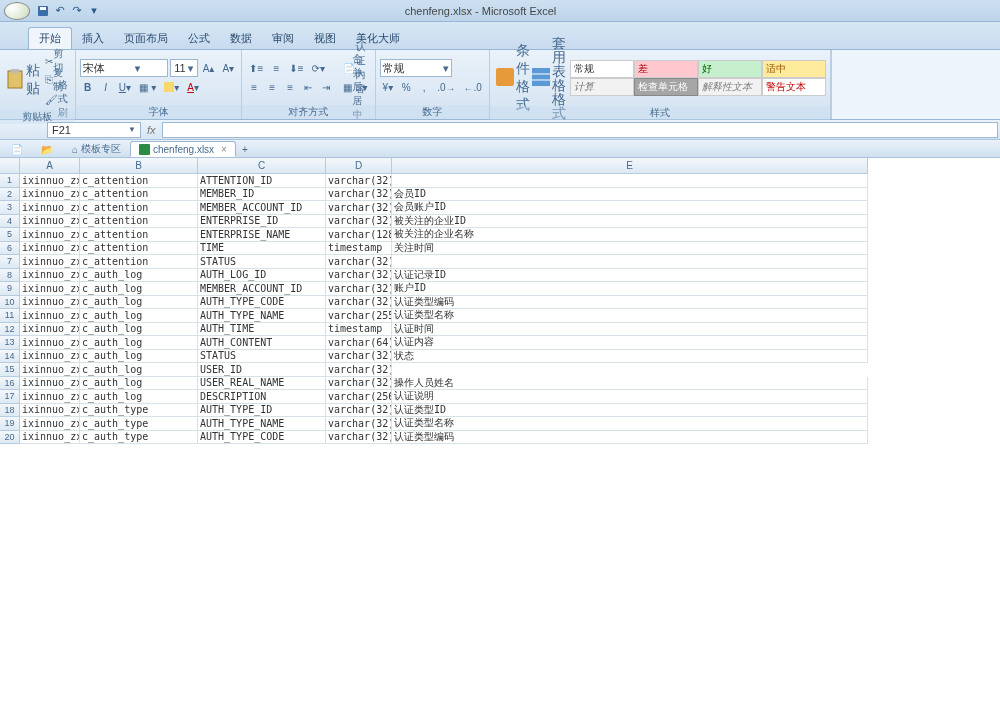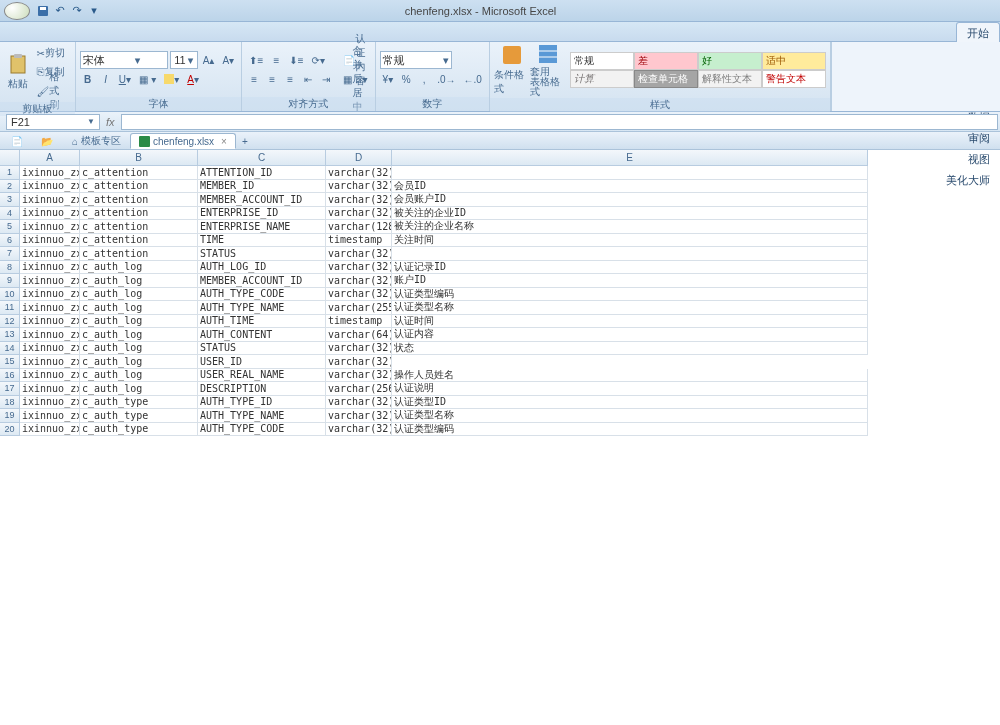--- a/index.html
+++ b/index.html
@@ -5,51 +5,51 @@
 * { margin:0; padding:0; box-sizing:border-box; font-family:"Microsoft YaHei","SimSun",Tahoma,sans-serif; }
 body { background:#fff; font-size:11px; color:#333; width:1000px; }
 
 .titlebar { height:22px; background:linear-gradient(#cde0f1,#bcd4e9); display:flex; align-items:center; justify-content:space-between; border-bottom:1px solid #98b6d6; }
 .titlebar-left { display:flex; align-items:center; gap:6px; padding-left:4px; }
 .office-btn { width:26px; height:18px; background:radial-gradient(circle at 30% 30%,#fff,#cdb); border:1px solid #888; border-radius:50%; }
 .qat { display:flex; align-items:center; gap:3px; }
 .qat-btn { width:14px; height:14px; display:flex; align-items:center; justify-content:center; color:#2a5a8a; cursor:pointer; }
 .title-text { flex:0 0 auto; color:#464646; font-size:11px;margin-left:40px; }
 
-.ribbon-tabs { height:20px; background:linear-gradient(#d6e7f5,#c8dbee); display:flex; align-items:end; padding-left:28px; border-bottom:1px solid #98b6d6;flex-direction:column; }
+.ribbon-tabs { height:28px; background:linear-gradient(#d6e7f5,#c8dbee); display:flex; align-items:end; padding-left:28px; border-bottom:1px solid #98b6d6; }
 .rtab { padding:3px 10px; font-size:11px; color:#2a4b6e; cursor:pointer; }
 .rtab.active { background:#f0f5fb; border:1px solid #98b6d6; border-bottom:none; border-radius:3px 3px 0 0; }
 
 .ribbon { height:70px; background:linear-gradient(#eaf2fa,#d4e3f1); display:flex; border-bottom:1px solid #98b6d6; }
 .ribbon-right-edge { width:222px; background:#eef4fb; border-left:1px solid #b9cee2; }
 .group { display:flex; flex-direction:column; border-right:1px solid #b9cee2; }
 .group-body { flex:1; display:flex; align-items:center; padding:2px 4px; }
 .group-label { height:14px; text-align:center; font-size:10px; color:#466a8f; background:rgba(200,220,240,0.4); }
-.big-btn { display:flex; flex-direction:column; align-items:center; justify-content:center; width:36px; height:52px; color:#466a8f; cursor:pointer; font-size:10px; }
+.big-btn { display:flex; flex-direction:row; align-items:center; justify-content:center; width:36px; height:52px; color:#466a8f; cursor:pointer; font-size:14px; }
 .big-btn .ico { width:22px; height:22px; margin-bottom:2px; }
 .stack { display:flex; flex-direction:column; gap:1px; }
 .mini-row { display:flex; align-items:center; gap:2px; height:18px; }
 .mini-btn { min-width:16px; height:16px; border:1px solid transparent; display:flex; align-items:center; justify-content:center; color:#466a8f; cursor:pointer; font-size:10px; padding:0 2px; }
 .combo { height:18px; border:1px solid #9cb7d1; background:#fff; display:flex; align-items:center; padding:0 2px; font-size:11px; }
 .combo .arrow { color:#466a8f; margin-left:2px; }
 .font-name { width:88px;gap:28px; }
 .font-size { width:28px; justify-content:center; }
 .number-fmt { width:72px; }
 .styles-grid { display:grid; grid-template-columns:64px 64px 64px 64px; grid-template-rows:18px 18px; gap:0; }
 .style-cell { border:1px solid #ccc; font-size:10px; display:flex; align-items:center; padding:0 3px; }
 .sc1 { background:#fff; }
 .sc2 { background:#ffc7ce; color:#9c0006; }
 .sc3 { background:#c6efce; color:#006100; }
 .sc4 { background:#ffeb9c; color:#9c5700; }
 .sc5 { background:#f2f2f2; color:#757171; font-style:italic; }
 .sc6 { background:#a5a5a5; color:#fff; border:1px solid #888; }
-.sc7 { background:#f2f2f2; color:#7f7f7f; }
+.sc7 { background:#f2f2f2; color:#7f7f7f; font-style:italic; }
 .sc8 { background:#fff; color:#c00000; }
 
-.namebar { height:20px; background:linear-gradient(#eaf2fa,#d7e6f3); display:flex; align-items:center; border-bottom:1px solid #abc3da; }
+.namebar { height:20px; background:linear-gradient(#eaf2fa,#d7e6f3); display:flex; align-items:center; border-bottom:1px solid #abc3da;padding-left:41px; }
 .name-box { width:94px; height:16px; border:1px solid #9cb7d1; background:#fff; margin-left:6px; padding:0 4px; font-size:11px; display:flex; align-items:center; }
 .name-box .arrow { margin-left:auto; color:#466a8f; font-size:8px; }
 .fx-btns { display:flex; gap:3px; margin:0 6px; color:#777; }
 .formula-in { flex:1; height:16px; border:1px solid #9cb7d1; background:#fff; margin-right:2px; }
 
 .file-tabs { height:18px; background:linear-gradient(#eaf2fa,#d0e0ef); display:flex; align-items:end; gap:0; padding-left:2px; border-bottom:1px solid #abc3da; font-size:10px; }
 .ft { height:16px; padding:0 8px; display:flex; align-items:center; gap:3px; color:#466a8f; border:1px solid transparent; cursor:pointer; }
 .ft.active { background:#fff; border:1px solid #9cb7d1; border-bottom-color:#fff; border-radius:3px 3px 0 0; }
 .ft .close { color:#888; margin-left:4px; }
 .ft-new { width:16px; justify-content:center; }

